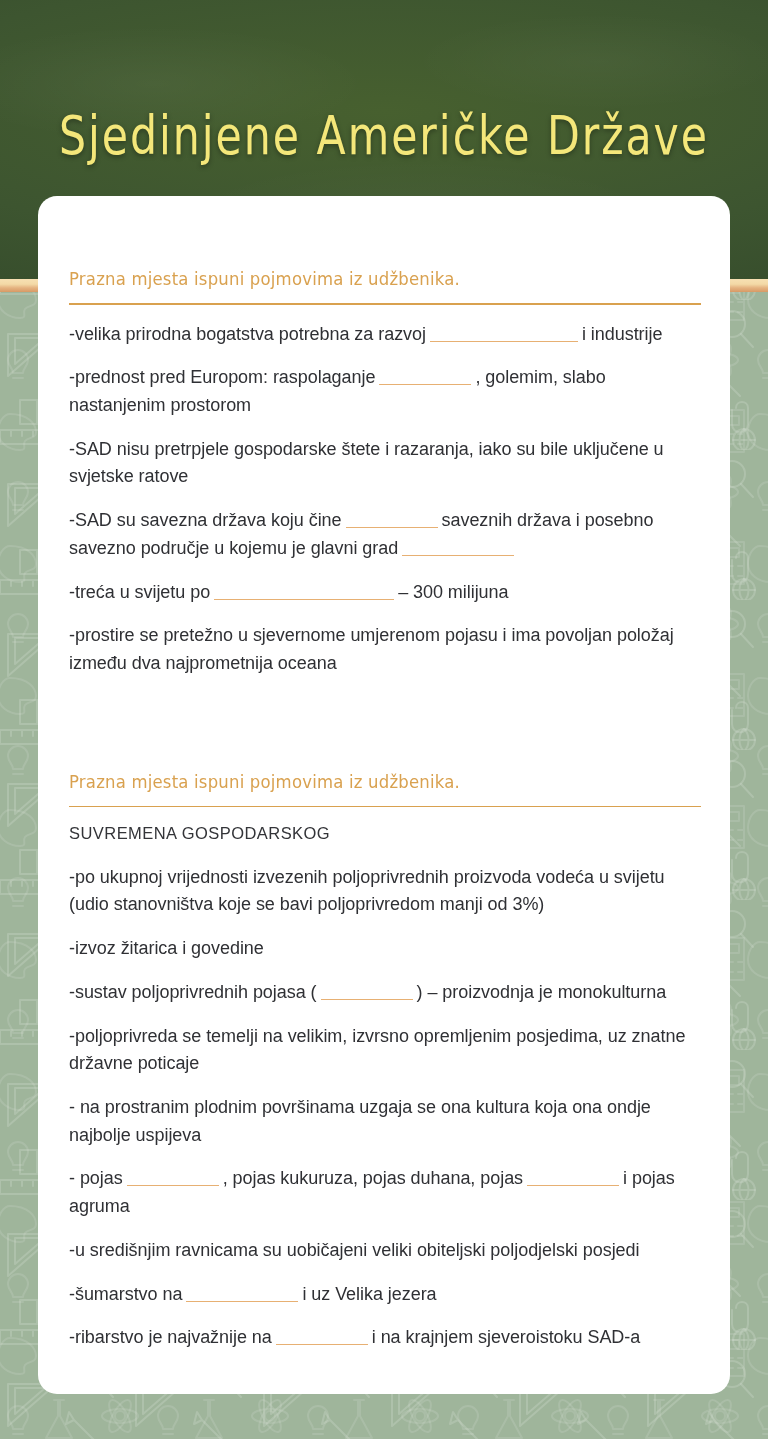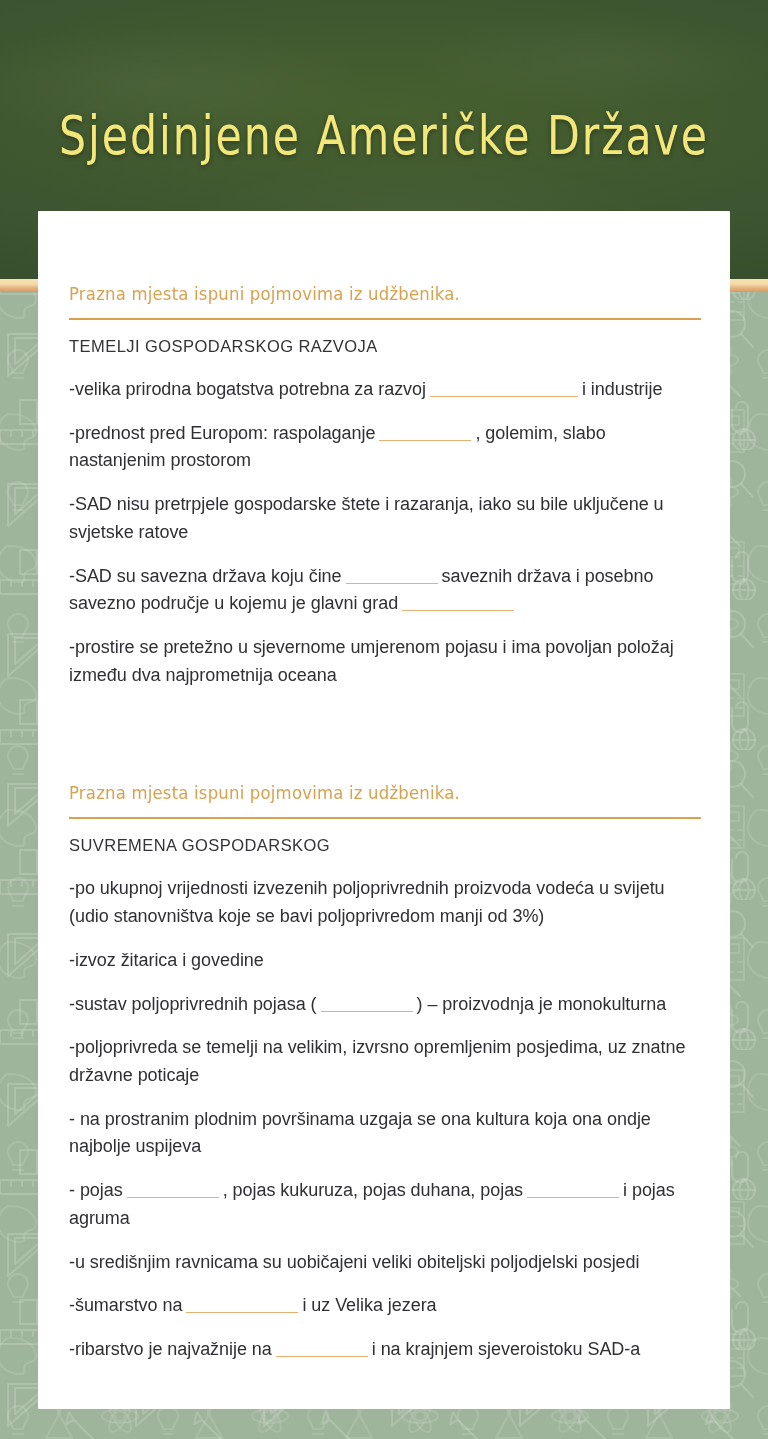--- a/index.html
+++ b/index.html
@@ -72,25 +72,25 @@
     height: 13px;
     background: linear-gradient(180deg,
         #f7e0b3 0%, #f3d9a6 40%, #e5b381 68%, #d79a66 100%);
     z-index: 2;
   }
 
   
   .card {
     position: absolute;
     left: 38px;
-    top: 211px;
+    top: 196px;
     width: 692px;
     height: 1198px;
     background: #ffffff;
-    border-radius: 1px;
+    border-radius: 19px;
     z-index: 4;
     padding: 0;
   }
 
   .card-inner {
     padding: 72px 30px 0 31px;
   }
 
   
   .section { margin-bottom: 0; }
@@ -200,25 +200,25 @@
   <div class="chalk-dust"></div>
 </div>
 <div class="board-title">Sjedinjene Američke Države</div>
 <div class="board-ledge"></div>
 
 <div class="card">
   <div class="card-inner" id="worksheet-body">
       <div class="section">
         <div class="instruction">Prazna mjesta ispuni pojmovima iz udžbenika.</div>
         <div class="instruction-rule"></div>
-        <div class="section-heading">TEMELJI GOSPODARSKOG RAZVOJA</div>
         <p class="bullet"><span>-velika prirodna bogatstva potrebna za razvoj</span><span class="blank b-lg"></span><span>i industrije</span></p>
         <p class="bullet"><span>-prednost pred Europom: raspolaganje</span><span class="blank b-sm"></span><span>, golemim, slabo nastanjenim prostorom</span></p>
         <p class="bullet"><span>-SAD nisu pretrpjele gospodarske štete i razaranja, iako su bile uključene u svjetske ratove</span></p>
         <p class="bullet"><span>-SAD su savezna država koju čine</span><span class="blank b-sm"></span><span>saveznih država i posebno savezno područje u kojemu je glavni grad</span><span class="blank b-md"></span></p>
+        <p class="bullet"><span>-treća u svijetu po</span><span class="blank b-xl"></span><span>– 300 milijuna</span></p>
         <p class="bullet"><span>-prostire se pretežno u sjevernome umjerenom pojasu i ima povoljan položaj između dva najprometnija oceana</span></p>
       </div>
       <div class="section">
         <div class="instruction">Prazna mjesta ispuni pojmovima iz udžbenika.</div>
         <div class="instruction-rule"></div>
         <div class="section-heading">SUVREMENA GOSPODARSKOG</div>
         <p class="bullet"><span>-po ukupnoj vrijednosti izvezenih poljoprivrednih proizvoda vodeća u svijetu (udio stanovništva koje se bavi poljoprivredom manji od 3%)</span></p>
         <p class="bullet"><span>-izvoz žitarica i govedine</span></p>
         <p class="bullet"><span>-sustav poljoprivrednih pojasa (</span><span class="blank b-sm"></span><span>) – proizvodnja je monokulturna</span></p>
         <p class="bullet"><span>-poljoprivreda se temelji na velikim, izvrsno opremljenim posjedima, uz znatne državne poticaje</span></p>

